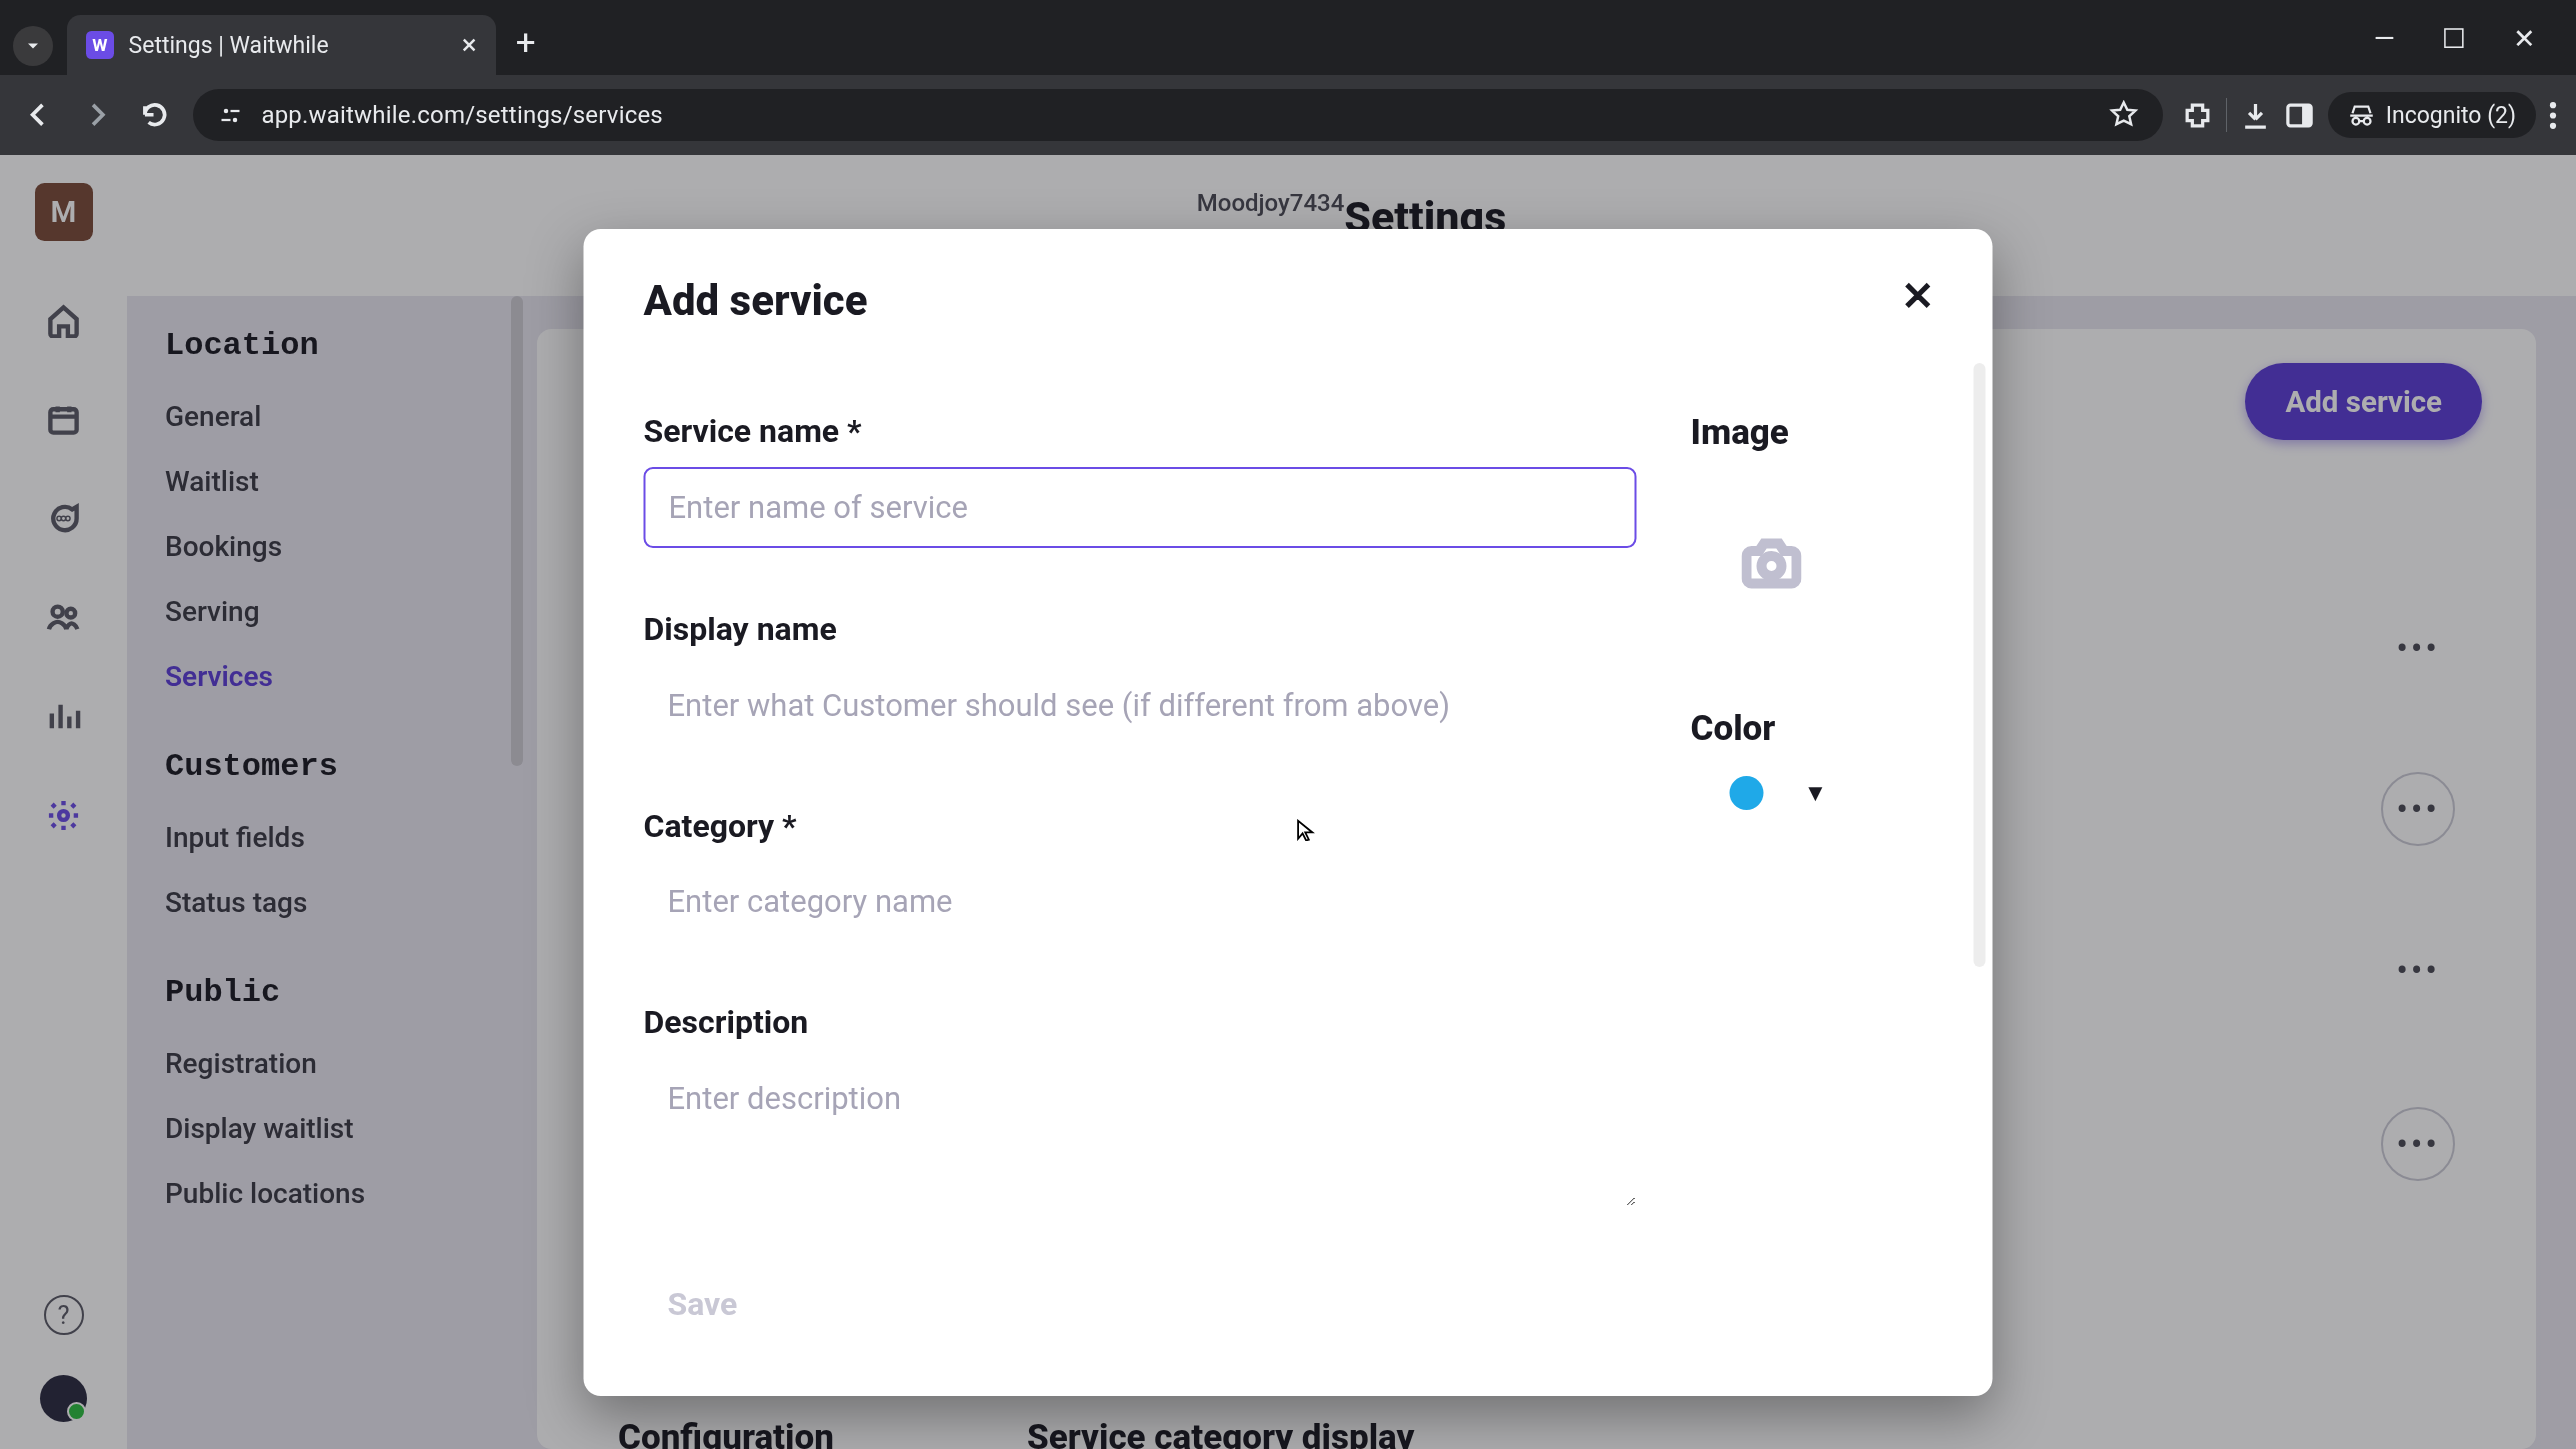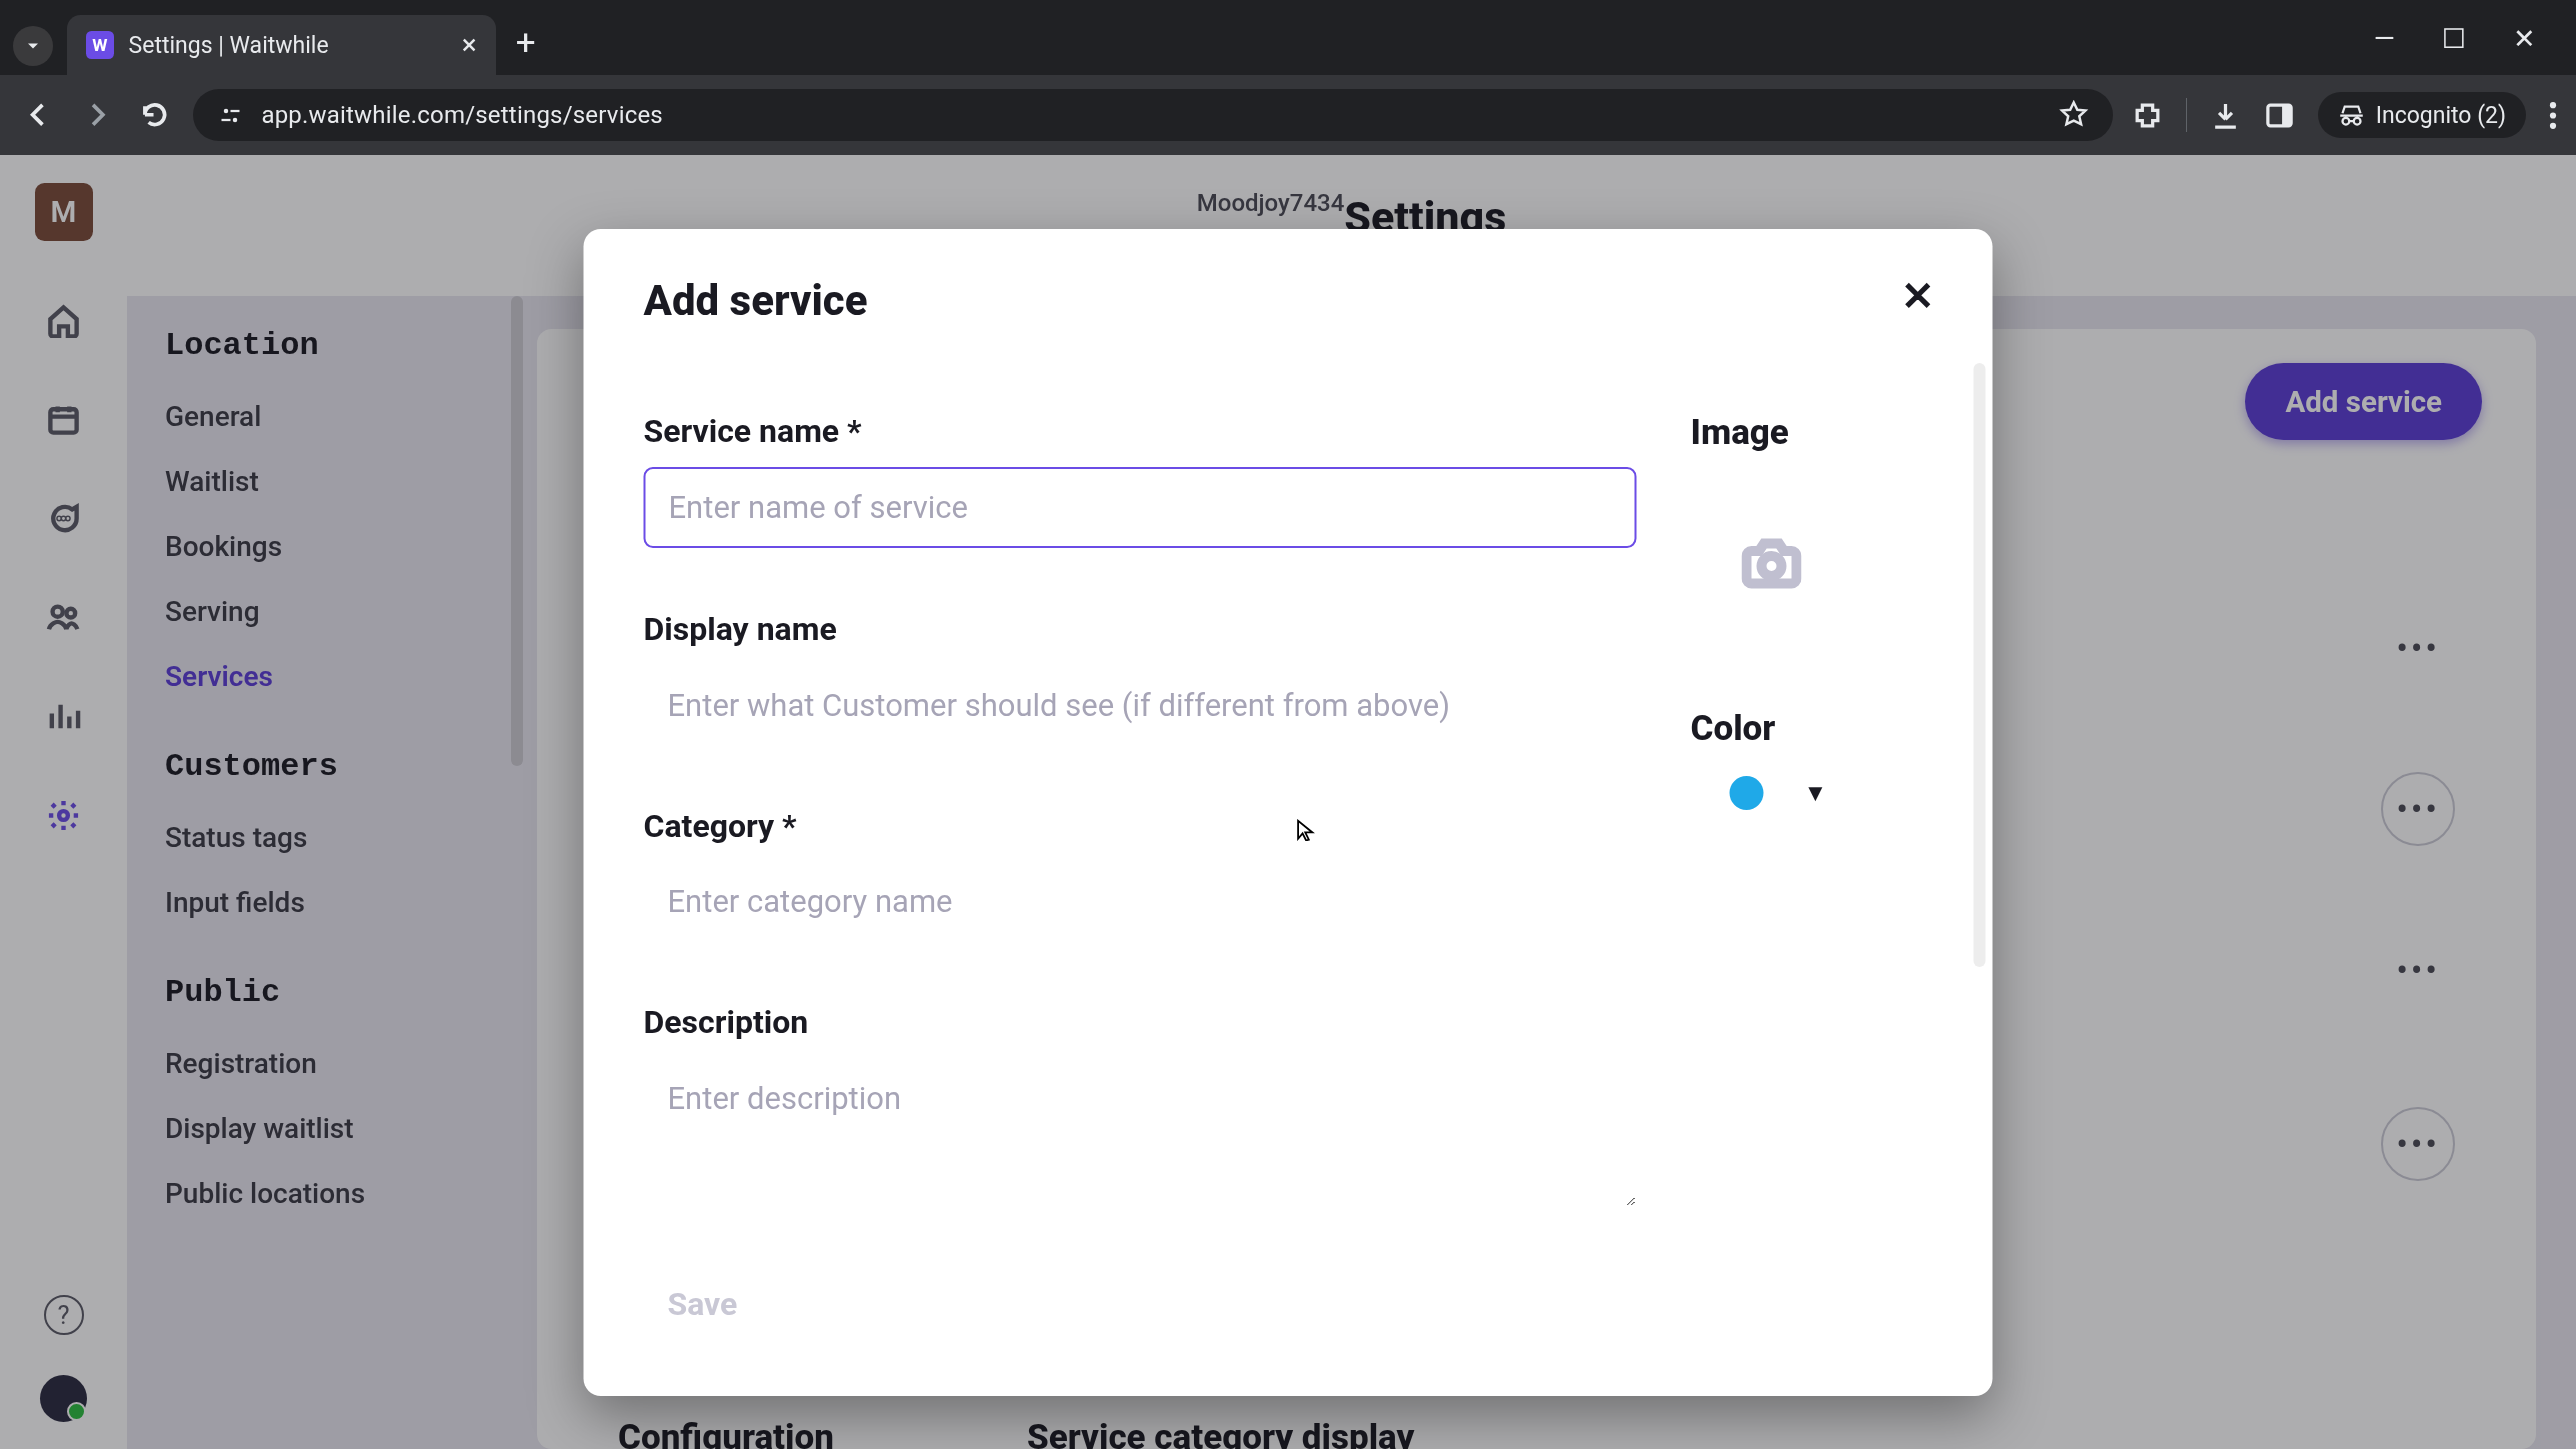--- a/index.html
+++ b/index.html
@@ -18,21 +18,21 @@
     .win-ctrls { margin-left: auto; display: flex; gap: 47px; padding: 0 27px 20px; color:#e8eaed;}
     .win-ctrls span { font-size: 27px; cursor:pointer;}
 
     .toolbar { height: 80px; background: #35363a; display: flex; align-items: center; padding: 0 19px; gap: 19px; }
     .nav-btn { width: 39px; height: 39px; display:flex; align-items:center; justify-content:center; border-radius:50%; }
     .nav-btn svg { stroke:#9aa0a6; fill:none; stroke-width:3;}
     .nav-btn.enabled svg { stroke:#e8eaed;}
     .addr-bar { flex: 1; height: 52px; background: #202124; border-radius: 27px; display:flex; align-items:center; padding: 0 24px; gap: 17.4px; color:#e8eaed; font-size: 24px;}
     .addr-url { color:#e8eaed; letter-spacing: 0.2px;}
     .addr-icons-right { margin-left:auto; display:flex; gap:21.5px; align-items:center; color:#9aa0a6;}
-    .toolbar-right { display:flex; align-items:center; gap:23px; color:#e8eaed; font-size:23px;}
+    .toolbar-right { display:flex; align-items:center; gap:13px; color:#e8eaed; font-size:23px;}
     .incognito-pill { display:flex; align-items:center; gap:10.7px; background:#202124; border-radius: 27px; padding: 9.4px 20px; color:#e8eaed; font-size:23px;}
     .vbar { width:1.3px; height:34px; background:#5f6368;}
 
     
     .viewport { flex:1; background:#e9e7f0; position:relative; overflow:hidden; }
     .overlay-dim { position:absolute; inset:0; background: rgba(20,20,25,0.35);} 
 
     .app-left-rail { position:absolute; top:0; left:0; width:127px; height:100%; background:#fff; display:flex; flex-direction:column; align-items:center; padding-top: 28px; gap: 60px;}
     .rail-avatar { width:58px; height:58px; border-radius:9.4px; background:#7a4a38; color:#fff; display:flex; align-items:center; justify-content:center; font-size:29.5px; font-weight:600;}
     .rail-icon { width:39px; height:39px; display:flex; align-items:center; justify-content:center; color:#5a5a66;}
@@ -231,22 +231,22 @@
 
     <div class="settings-nav">
       <div class="nav-section-title">Location</div>
       <div class="nav-item">General</div>
       <div class="nav-item">Waitlist</div>
       <div class="nav-item">Bookings</div>
       <div class="nav-item">Serving</div>
       <div class="nav-item active">Services</div>
 
       <div class="nav-section-title">Customers</div>
+      <div class="nav-item">Input fields</div>
       <div class="nav-item">Status tags</div>
-      <div class="nav-item">Input fields</div>
 
       <div class="nav-section-title">Public</div>
       <div class="nav-item">Registration</div>
       <div class="nav-item">Display waitlist</div>
       <div class="nav-item">Public locations</div>
     </div>
 
     <div class="content-panel">
       <button class="add-service-btn">Add service</button>
       <div class="dots-row plain d1">•••</div>

